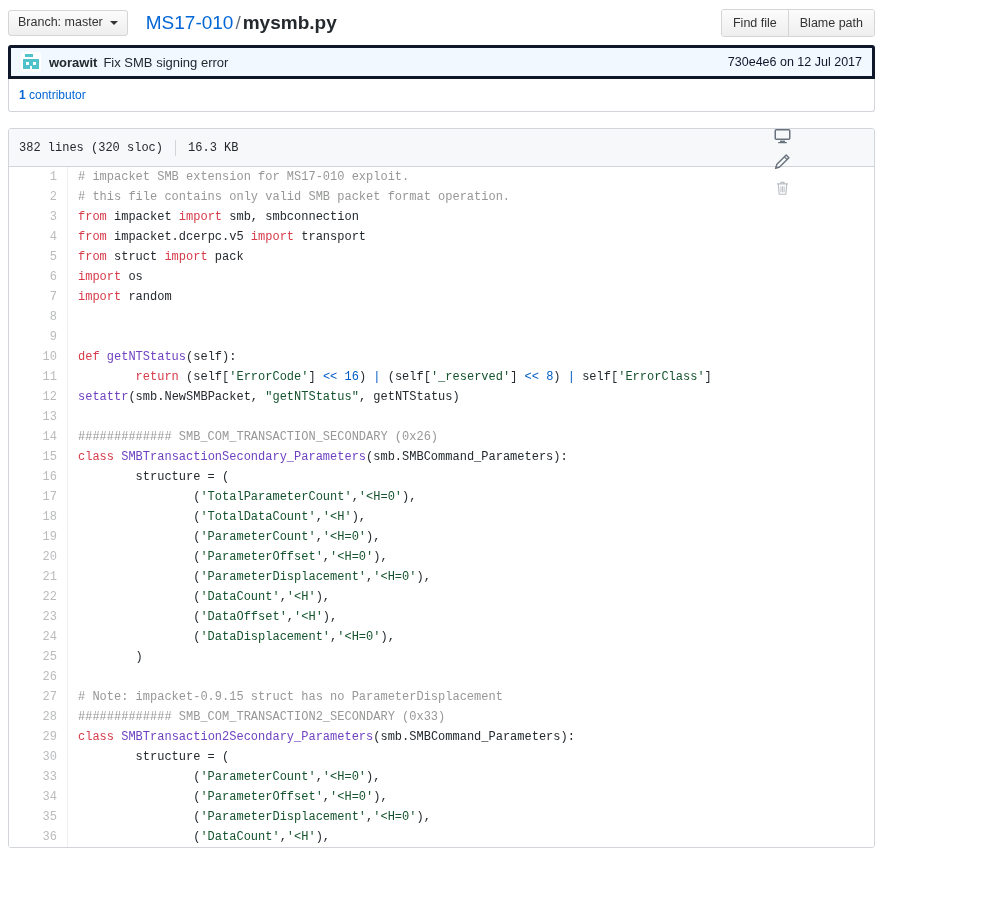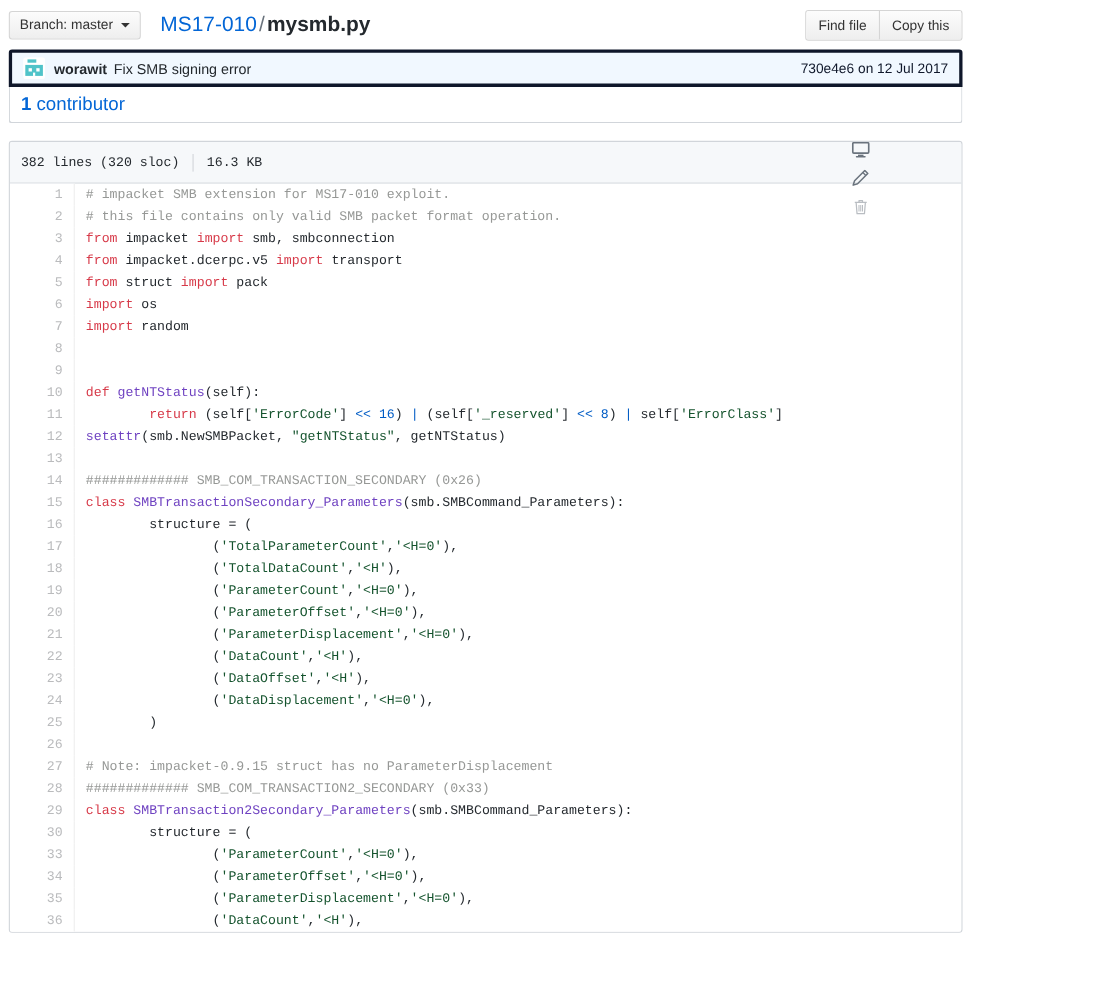--- a/index.html
+++ b/index.html
@@ -155,21 +155,21 @@
     margin: 0 8px;
     border: 1px solid #d1d5da;
     border-top: 0;
     border-radius: 0 0 3px 3px;
     background: #ffffff;
     height: 33px;
     display: flex;
     align-items: center;
     padding: 16px 10px;
     box-sizing: border-box;
-    font-size: 17px;
+    font-size: 12px;
   }
   .contrib-link { color: #0366d6; text-decoration: none; cursor: pointer; }
   .contrib-link .num { font-weight: 600; }
 
   
   .file-box {
     margin: 16px 8px 0 8px;
     border: 1px solid #d1d5da;
     border-radius: 3px;
     background: #fff;
@@ -269,21 +269,21 @@
       <span class="caret"></span>
     </button>
 
     <div class="breadcrumb">
       <a href="#">MS17-010</a><span class="sep">/</span><span class="final">mysmb.py</span>
     </div>
 
     <div class="topbar-right">
       <div class="btn-group">
         <button>Find file</button>
-        <button>Copy this</button>
+        <button>Blame path</button>
       </div>
     </div>
 
     <div class="clipped-widget">
       <span class="ko">통</span>
     </div>
   </div>
 
   <div class="commit-bar">
     <svg class="avatar" viewBox="0 0 20 20">

